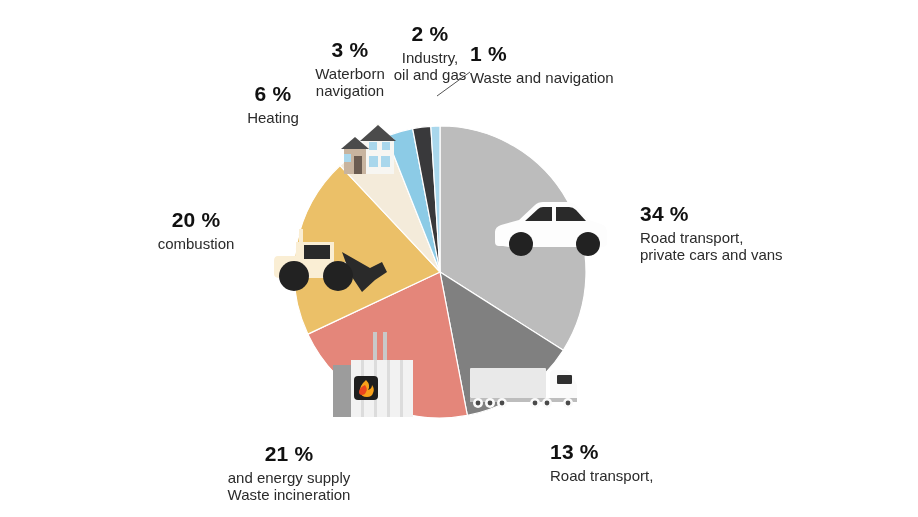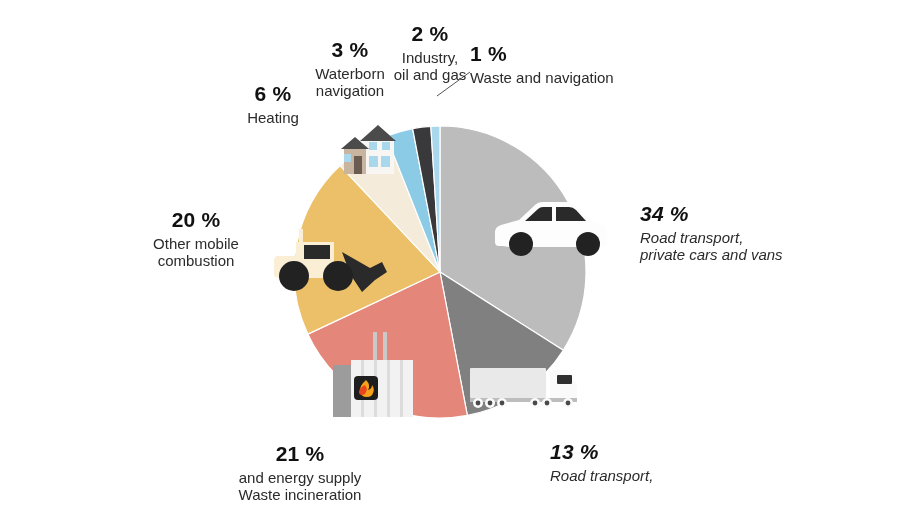--- a/index.html
+++ b/index.html
@@ -114,40 +114,39 @@
       <path fill="#4b4b4b" d="M3 31 L17 19 L31 31 Z"></path>
       <rect fill="#6b5c51" x="16" y="38" width="8" height="18"></rect>
       <rect fill="#a9d7ec" x="6" y="36" width="7" height="8"></rect>
       <rect fill="#a9d7ec" x="31" y="24" width="8" height="8"></rect>
       <rect fill="#a9d7ec" x="44" y="24" width="8" height="8"></rect>
       <rect fill="#a9d7ec" x="31" y="38" width="9" height="11"></rect>
       <rect fill="#a9d7ec" x="43" y="38" width="9" height="11"></rect>
     </g>
   </svg>
 
-  <div class="label ta-l" style="left:640px;top:202px;width:230px;font-style:italic;">
+  <div class="label ta-l" style="left:640px;top:202px;width:230px;">
     <span class="pct">34 %</span>
     <span class="desc">Road transport,</span>
     <span class="desc">private cars and vans</span>
   </div>
 
-  <div class="label ta-l" style="left:550px;top:440px;width:250px;font-style:italic;">
+  <div class="label ta-l" style="left:550px;top:440px;width:250px;">
     <span class="pct">13 %</span>
     <span class="desc">Road transport,</span>
   </div>
 
-  <div class="label ta-c" style="left:205px;top:442px;width:190px;">
+  <div class="label ta-c" style="left:194px;top:442px;width:190px;">
     <span class="pct">21 %</span>
     <span class="desc">and energy supply</span>
     <span class="desc">Waste incineration</span>
   </div>
 
   <div class="label ta-c" style="left:122px;top:208px;width:148px;">
     <span class="pct">20 %</span>
-    <span class="desc">Other mobile</span>
     <span class="desc">combustion</span>
   </div>
 
   <div class="label ta-c" style="left:228px;top:82px;width:90px;">
     <span class="pct">6 %</span>
     <span class="desc">Heating</span>
   </div>
 
   <div class="label ta-c" style="left:305px;top:38px;width:90px;">
     <span class="pct">3 %</span>

